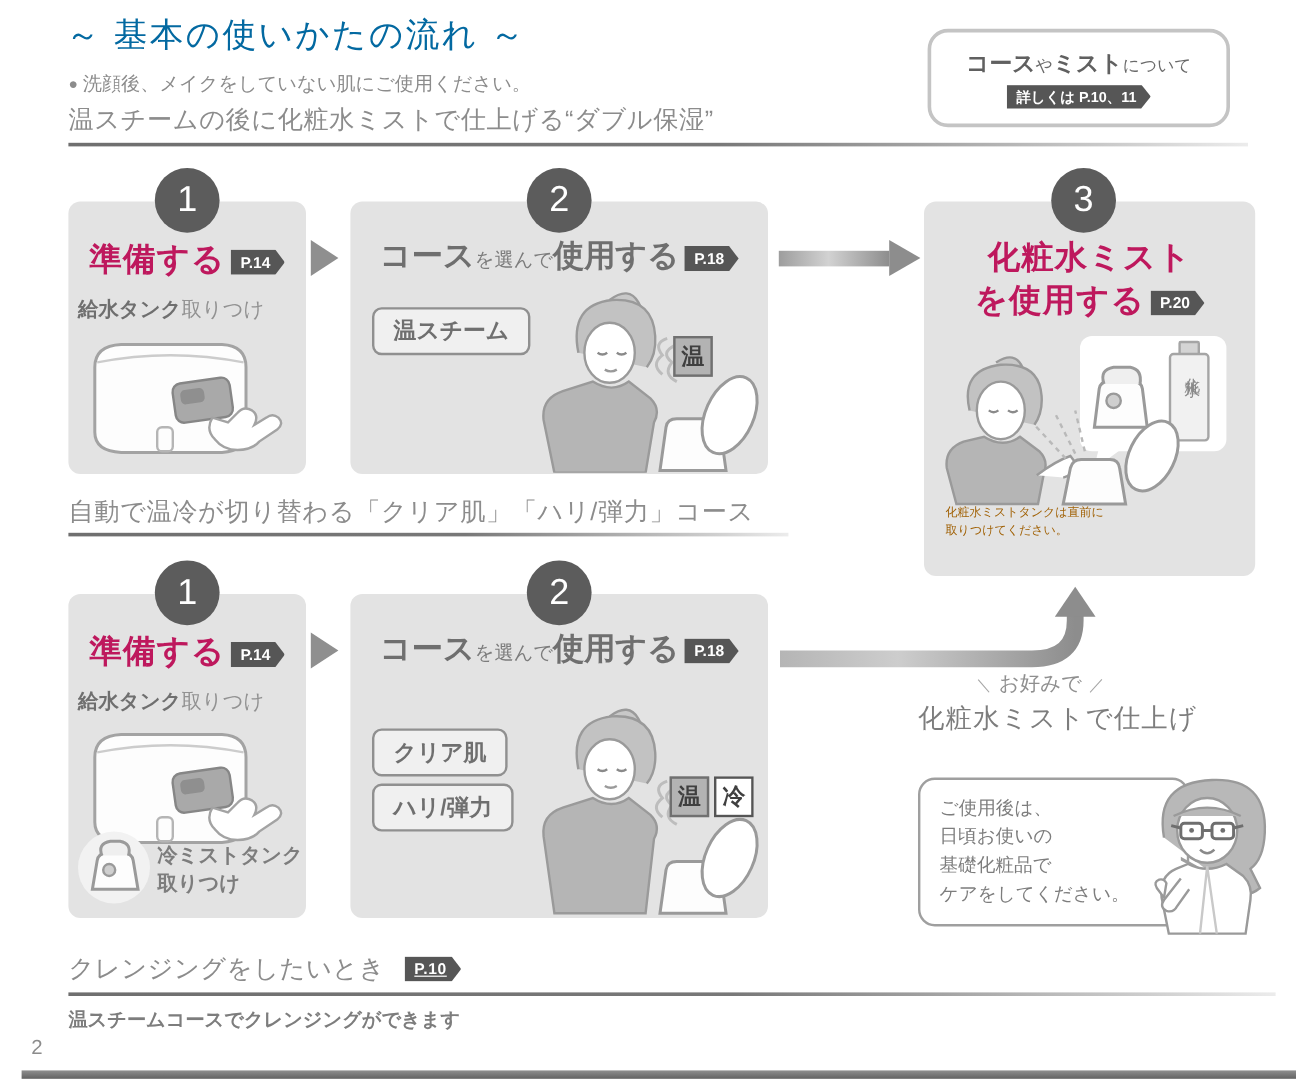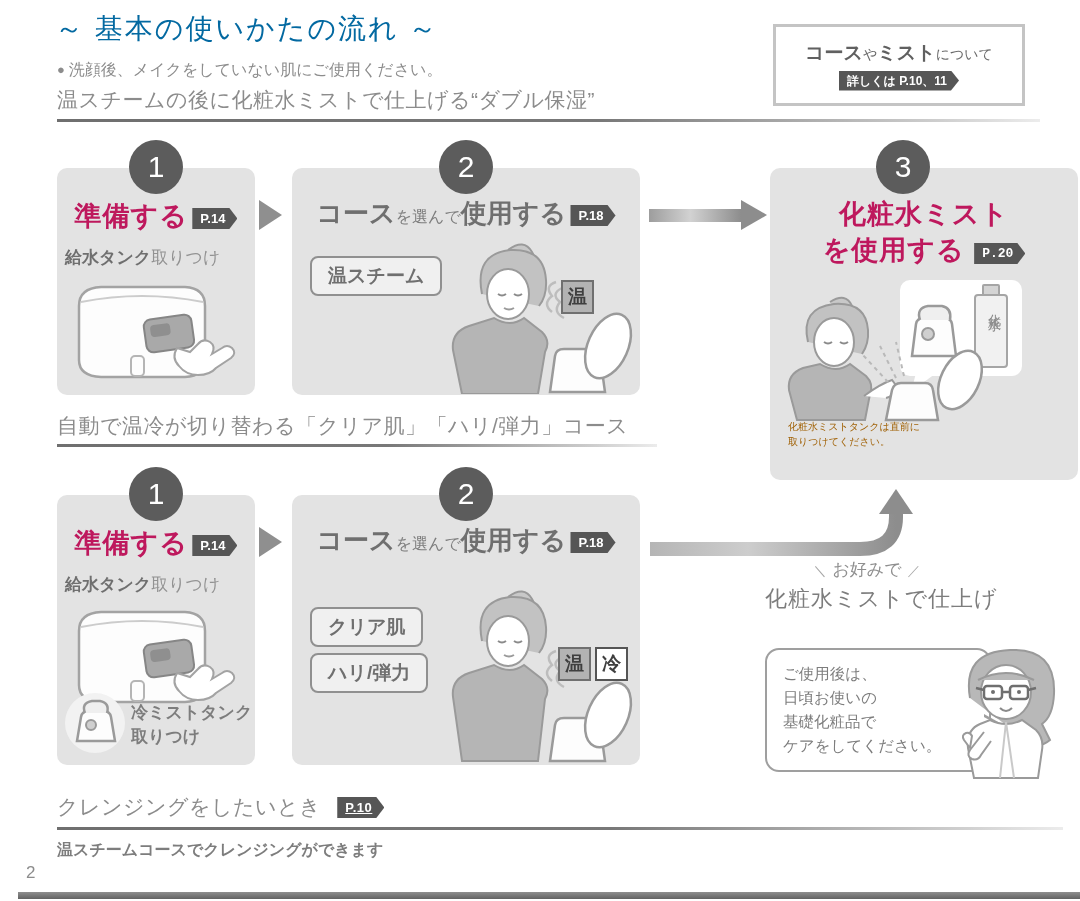--- a/index.html
+++ b/index.html
@@ -8,21 +8,21 @@
   .abs{position:absolute;}
 
   
   .main-title{position:absolute;left:55px;top:10px;font-size:28px;color:#0369a1;letter-spacing:2px;}
   .note-line{position:absolute;left:57px;top:60px;font-size:16px;color:#8c8c8c;}
   .note-line .bullet{font-size:13px;margin-right:4px;vertical-align:1px;}
   .sec-heading{position:absolute;color:#8c8c8c;font-size:21px;letter-spacing:.5px;}
   .hr-grad{position:absolute;height:3px;background:linear-gradient(to right,#6f6f6f 0%,#787878 55%,#cfcfcf 90%,#ececec 100%);}
 
   
-  .info-box{position:absolute;left:773px;top:24px;width:246px;height:76px;border:3px solid #c4c4c4;border-radius:0;background:#fff;display:flex;flex-direction:column;align-items:center;justify-content:center;gap:5px;}
+  .info-box{position:absolute;left:773px;top:24px;width:246px;height:76px;border:3px solid #c4c4c4;border-radius:17px;background:#fff;display:flex;flex-direction:column;align-items:center;justify-content:center;gap:5px;}
   .info-line{color:#6a6a6a;font-size:14px;white-space:nowrap;}
   .info-line b{font-size:19px;font-weight:700;color:#606060;}
   .p-badge{display:inline-block;background:#565656;color:#fff;font-weight:700;font-size:13px;line-height:1;padding:4px 12px 4px 8px;clip-path:polygon(0 0,calc(100% - 8px) 0,100% 50%,calc(100% - 8px) 100%,0 100%);vertical-align:2px;}
   .p-badge.small{font-size:12px;}
 
   
   .box{position:absolute;background:#e3e3e3;border-radius:10px;}
   .circle-num{position:absolute;width:54px;height:54px;border-radius:50%;background:#5c5c5c;color:#fff;font-size:30px;display:flex;align-items:center;justify-content:center;}
   .step-title-row{position:absolute;left:0;right:0;text-align:center;white-space:nowrap;}
   .t-big{font-size:27px;font-weight:700;color:#be185d;letter-spacing:1px;}
@@ -137,21 +137,21 @@
     </div>
     <div class="sq-badge sq-warm" style="left:269px;top:112px;">温</div>
   </div>
   <div class="circle-num" style="left:439px;top:140px;">2</div>
 
   <div class="garrow">
     <div class="garrow-body"></div>
     <div class="garrow-head"></div>
   </div>
 
-  <div class="box" style="left:770px;top:168px;width:308px;height:312px;font-family:Liberation Mono, monospace;">
+  <div class="box" style="left:770px;top:168px;width:276px;height:312px;">
     <div class="step-title-row" style="top:28px;">
       <span class="t-big">化粧水ミスト</span>
     </div>
     <div class="step-title-row" style="top:64px;">
       <span class="t-big">を使用する</span>
       <span class="p-badge">P.20</span>
     </div>
     <div class="inset">
       <div class="abs" style="left:4px;top:16px;width:60px;height:66px;">
         <svg viewBox="0 0 60 66" width="60" height="66">

